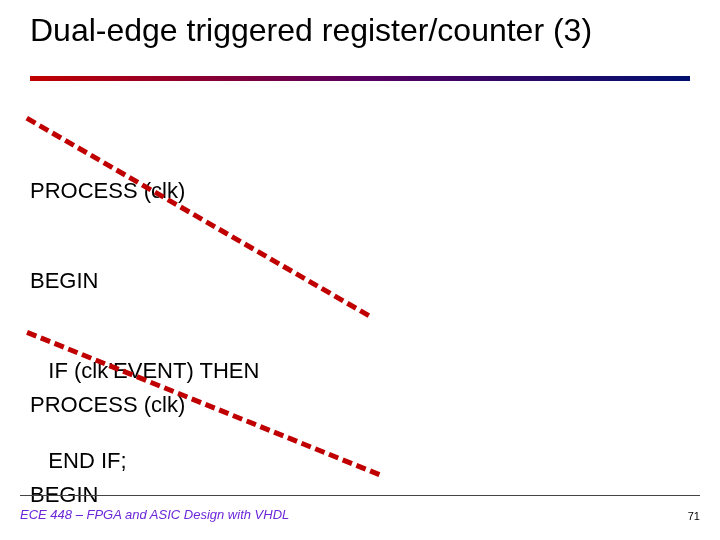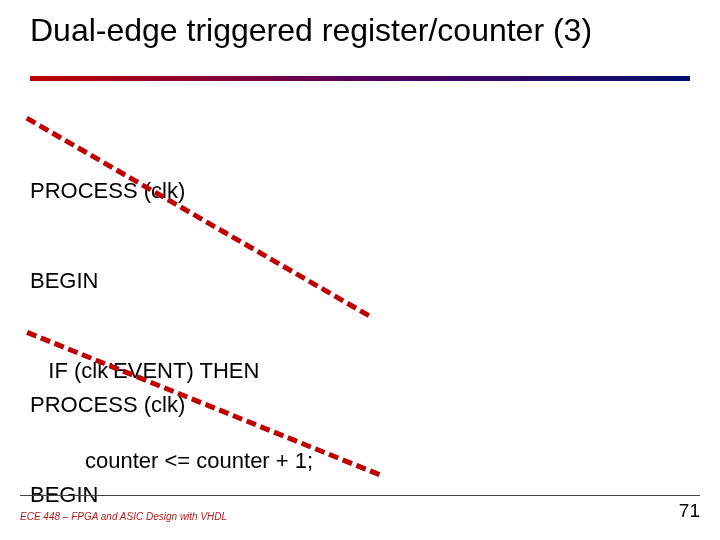--- a/index.html
+++ b/index.html
@@ -5,36 +5,35 @@
   * { margin: 0; padding: 0; box-sizing: border-box; }
   html, body { width: 720px; height: 540px; background: #fff; font-family: Arial, Helvetica, sans-serif; overflow: hidden; }
   .slide { position: relative; width: 720px; height: 540px; }
   .title { position: absolute; top: 12px; left: 30px; font-size: 32px; color: #000; font-weight: normal; letter-spacing: 0px; text-align: right; }
   .rule { position: absolute; top: 76px; left: 30px; width: 660px; height: 5px; background: linear-gradient(to right, #c00000 0%, #5a0060 50%, #001070 100%); }
   .code { position: absolute; font-size: 22px; color: #000; line-height: 30px; left: 30px; white-space: pre; }
   .block1 { top: 116px; }
   .block2 { top: 330px; }
   .strike { position: absolute; border-top: 5px dashed #c00000; transform-origin: 0 0; }
   .footer-rule { position: absolute; left: 20px; right: 20px; bottom: 44px; height: 1px; background: #444; }
-  .footer-left { position: absolute; left: 20px; bottom: 18px; font-size: 10px; font-style: italic; color: #b91c1c; }
-  .footer-right { position: absolute; right: 20px; bottom: 18px; font-size: 19px; color: #000; }
+  .footer-left { position: absolute; left: 20px; bottom: 18px; font-size: 13px; font-style: italic; color: #6d28d9; }
+  .footer-right { position: absolute; right: 20px; bottom: 18px; font-size: 11px; color: #000; }
 </style>
 </head>
 <body>
 
 <div class="slide">
 
   <div class="title">Dual-edge triggered register/counter (3)</div>
   <div class="rule"></div>
 
   <div class="code block1">
     <div>PROCESS (clk)</div>
     <div>BEGIN</div>
     <div>   IF (clk’EVENT) THEN</div>
-    <div>         counter &lt;= counter + 1;</div>
     <div>   END IF;</div>
     
   </div>
 
   <div class="strike" style="left:28px; top:116px; width:395px; transform:rotate(30deg);"></div>
 
   <div class="code block2">
     <div>PROCESS (clk)</div>
     <div>BEGIN</div>
     

